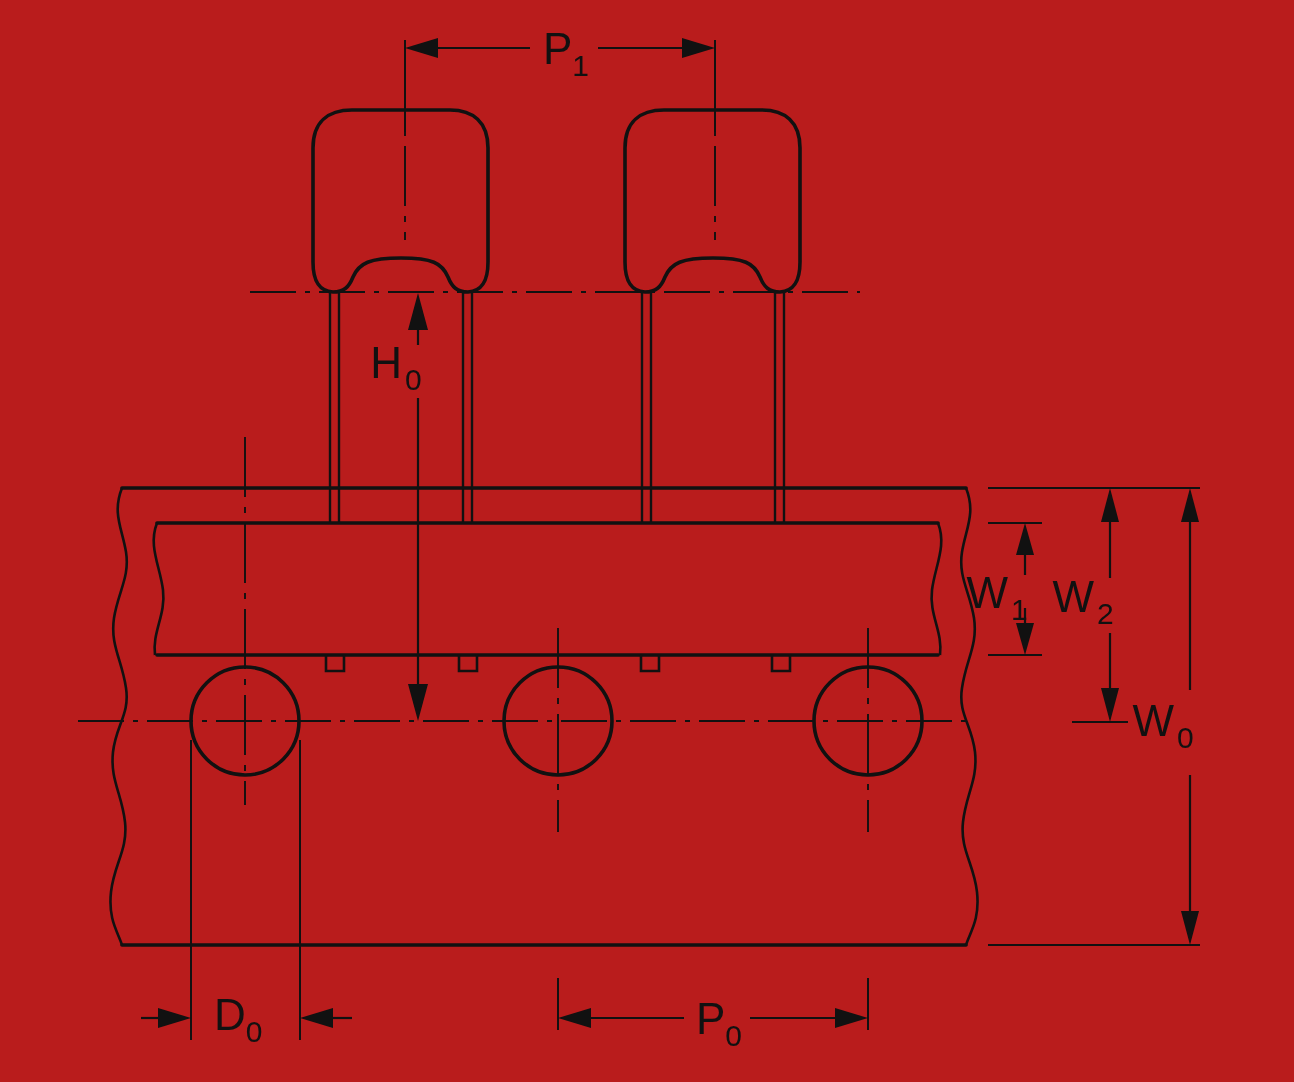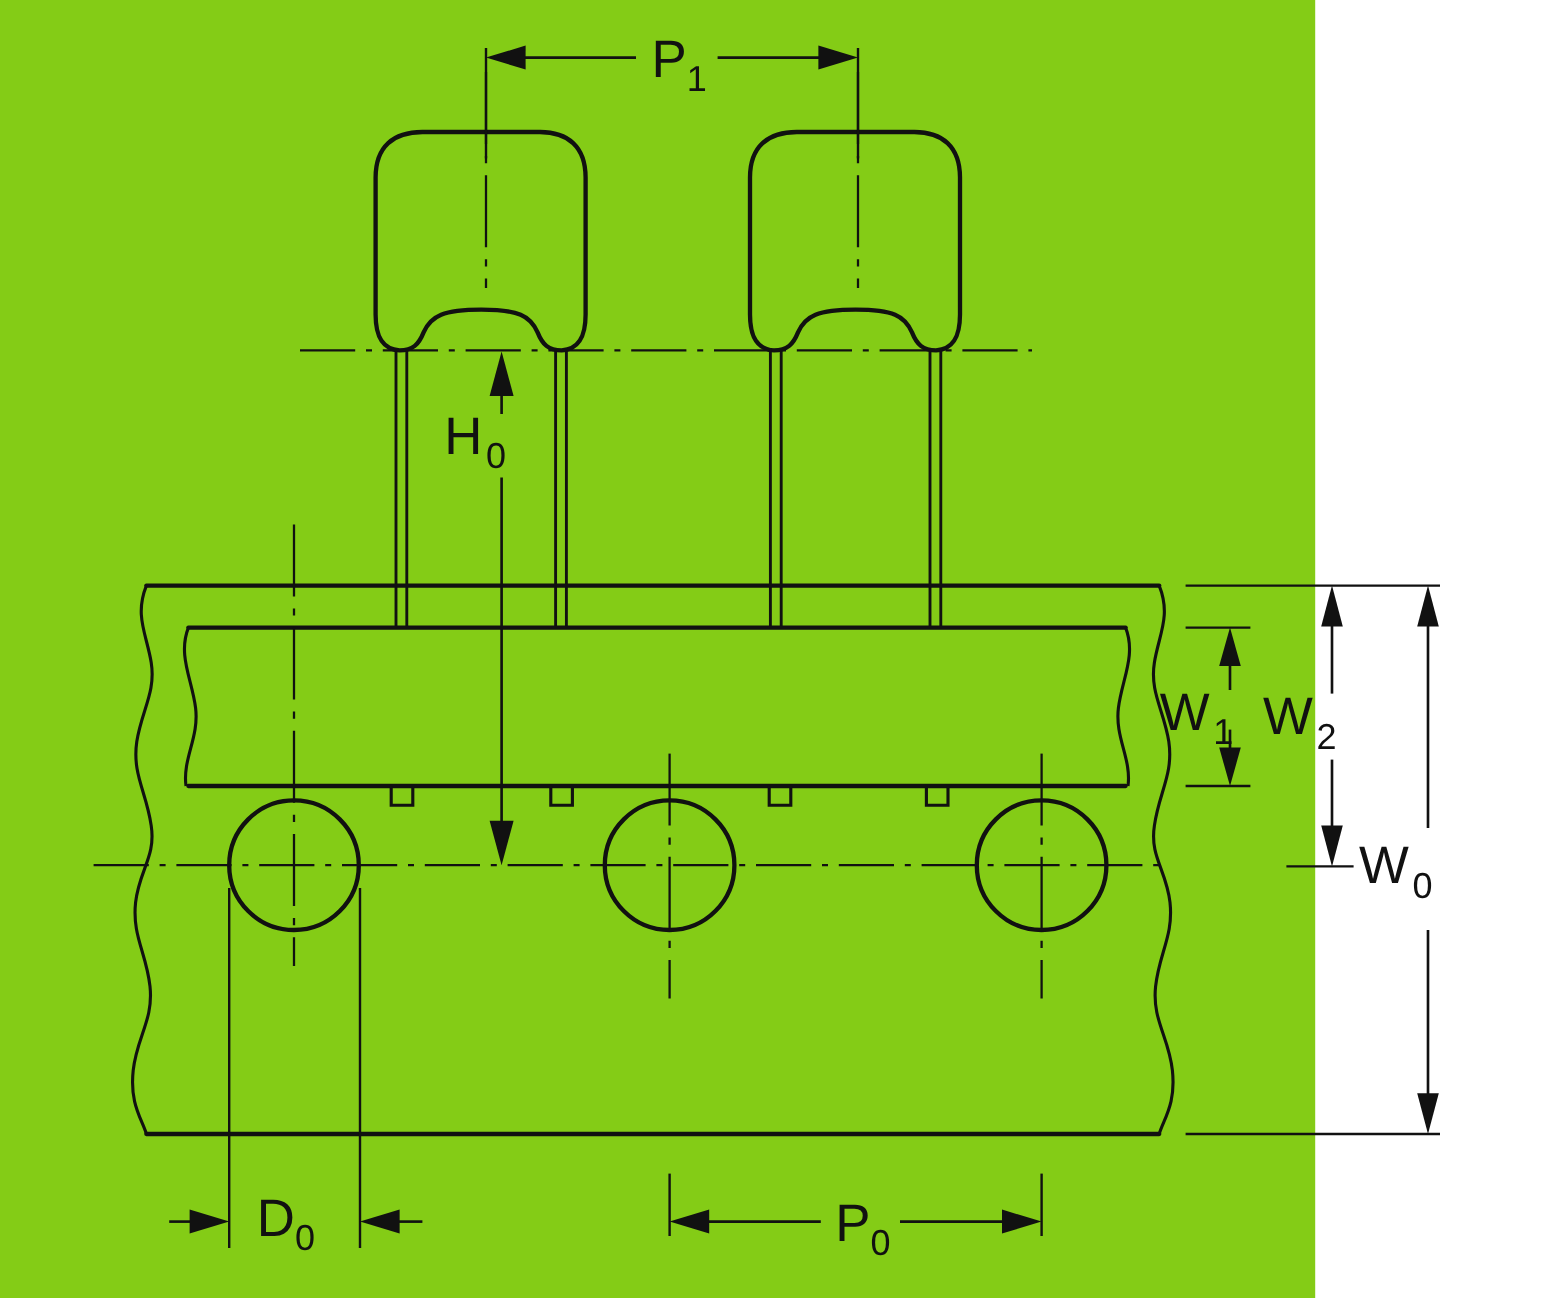--- a/index.html
+++ b/index.html
@@ -8,23 +8,23 @@
     background: #ffffff;
   }
   body {
     width: 1294px;
     height: 1082px;
     font-family: "Liberation Sans", sans-serif;
     overflow: hidden;
   }
   #drawing-root {
     position: relative;
-    width: 1096px;
+    width: 1294px;
     height: 1082px;
-    background: #84cc16;
+    background: #b91c1c;
   }
   svg.drawing {
     display: block;
     width: 1294px;
     height: 1082px;
   }
   .obj {
     fill: none;
     stroke: #111111;
     stroke-width: 3.6;

